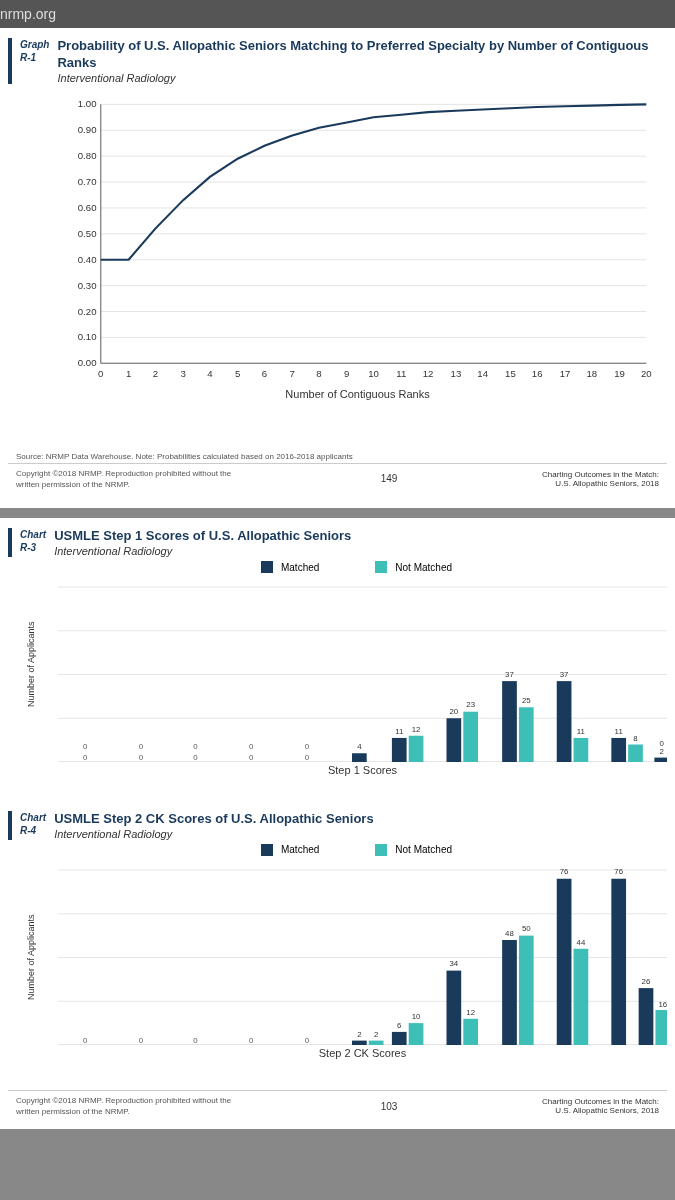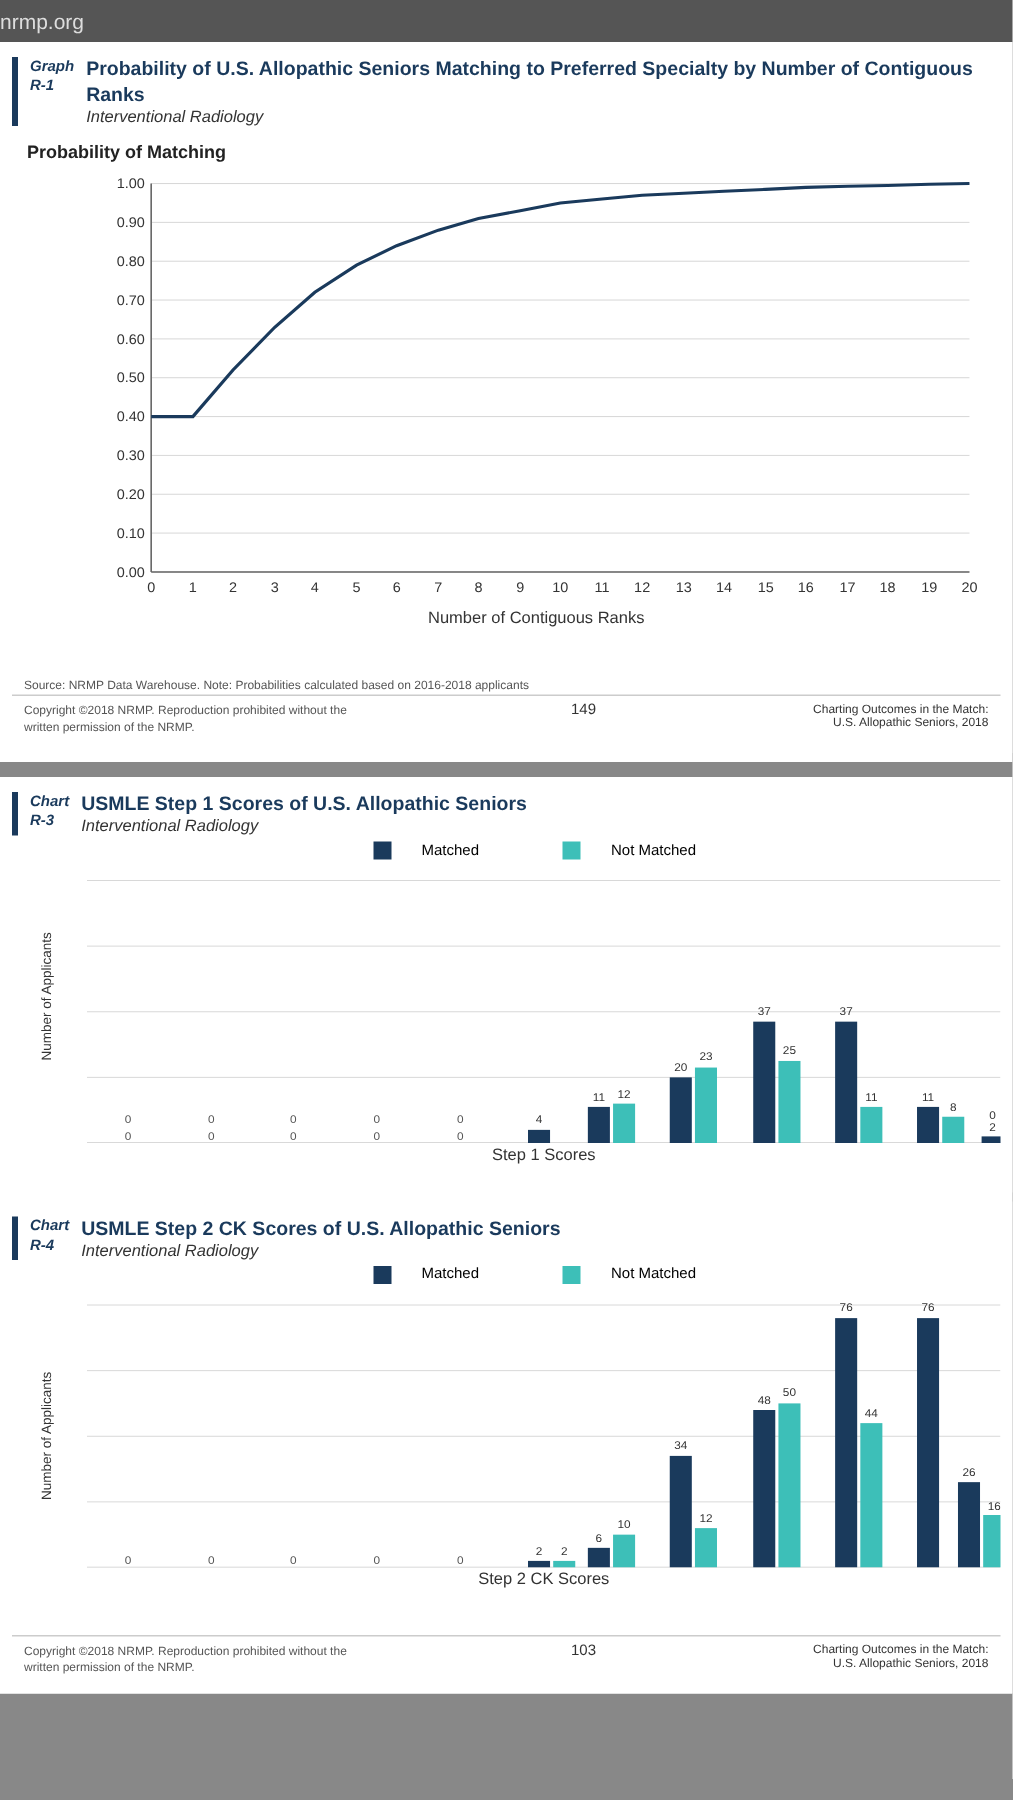--- a/index.html
+++ b/index.html
@@ -84,21 +84,21 @@
     .bar-legend {
       display: flex;
       justify-content: center;
       gap: 18px;
       margin-bottom: 4px;
       font-size: 10px;
     }
     .legend-item {
       display: flex;
       align-items: center;
-      gap: 20px;
+      gap: 8px;
       padding-left: 38px;
     }
     .legend-box {
       width: 12px;
       height: 12px;
       display: inline-block;
     }
     .y-axis-label {
       position: absolute;
       left: 0;
@@ -113,21 +113,21 @@
     }
     .x-axis-label-bar {
       text-align: center;
       font-size: 11px;
       color: #333;
       margin-top: 2px;
     }
     .footer-row {
       display: flex;
       justify-content: space-between;
-      align-items: flex-start;
+      align-items: center;
       padding: 4px 8px;
       border-top: 1px solid #ccc;
       background: #fff;
       gap: 20px;
     }
     .footer-left {
       font-size: 8px;
       color: #555;
       max-width: 220px;
       line-height: 1.4;
@@ -163,21 +163,20 @@
   <div class="section">
     <div class="section-header">
       <div class="section-tag">Graph<br>R-1</div>
       <div class="section-title-block">
         <div class="section-title">Probability of U.S. Allopathic Seniors Matching to Preferred Specialty by Number of Contiguous Ranks</div>
         <div class="section-subtitle">Interventional Radiology</div>
       </div>
     </div>
     <div class="chart-area">
       <div class="line-chart-container">
-        <div class="line-chart-title">Probability of Matching</div>
         <svg class="line-chart-svg" viewBox="0 0 560 280" preserveAspectRatio="none">
 
           <line x1="40" y1="10" x2="550" y2="10" stroke="#ccc" stroke-width="0.5"></line>
           <line x1="40" y1="35" x2="550" y2="35" stroke="#ccc" stroke-width="0.5"></line>
           <line x1="40" y1="60" x2="550" y2="60" stroke="#ccc" stroke-width="0.5"></line>
           <line x1="40" y1="85" x2="550" y2="85" stroke="#ccc" stroke-width="0.5"></line>
           <line x1="40" y1="110" x2="550" y2="110" stroke="#ccc" stroke-width="0.5"></line>
           <line x1="40" y1="135" x2="550" y2="135" stroke="#ccc" stroke-width="0.5"></line>
           <line x1="40" y1="160" x2="550" y2="160" stroke="#ccc" stroke-width="0.5"></line>
           <line x1="40" y1="185" x2="550" y2="185" stroke="#ccc" stroke-width="0.5"></line>

